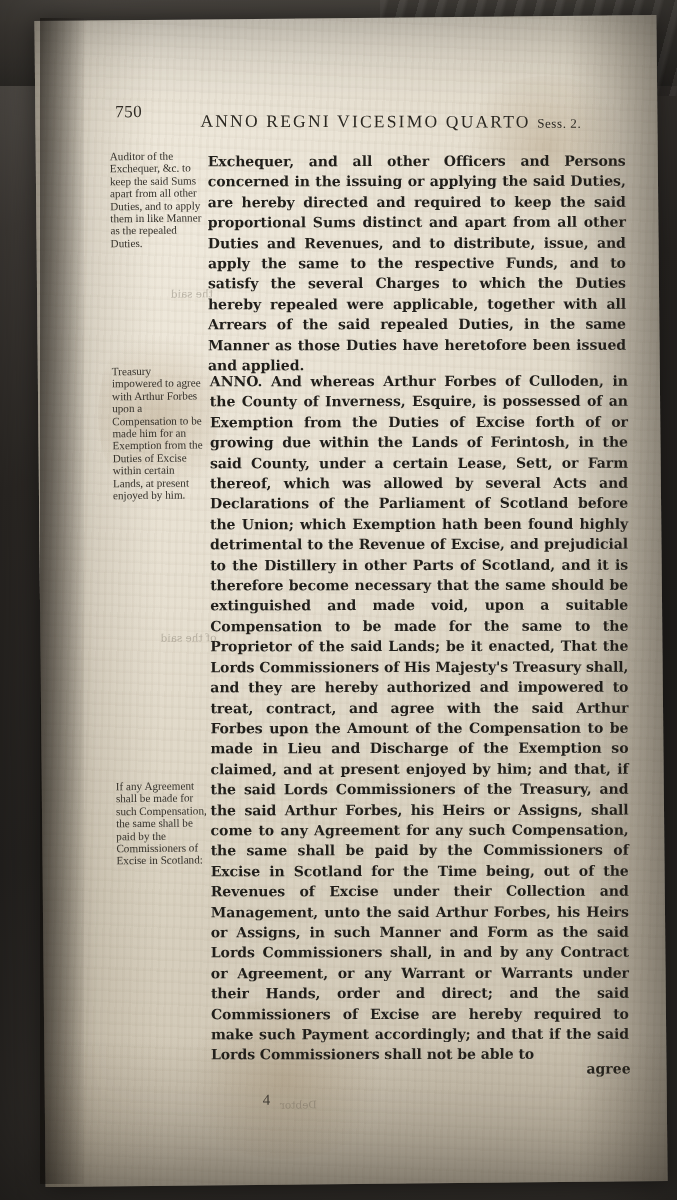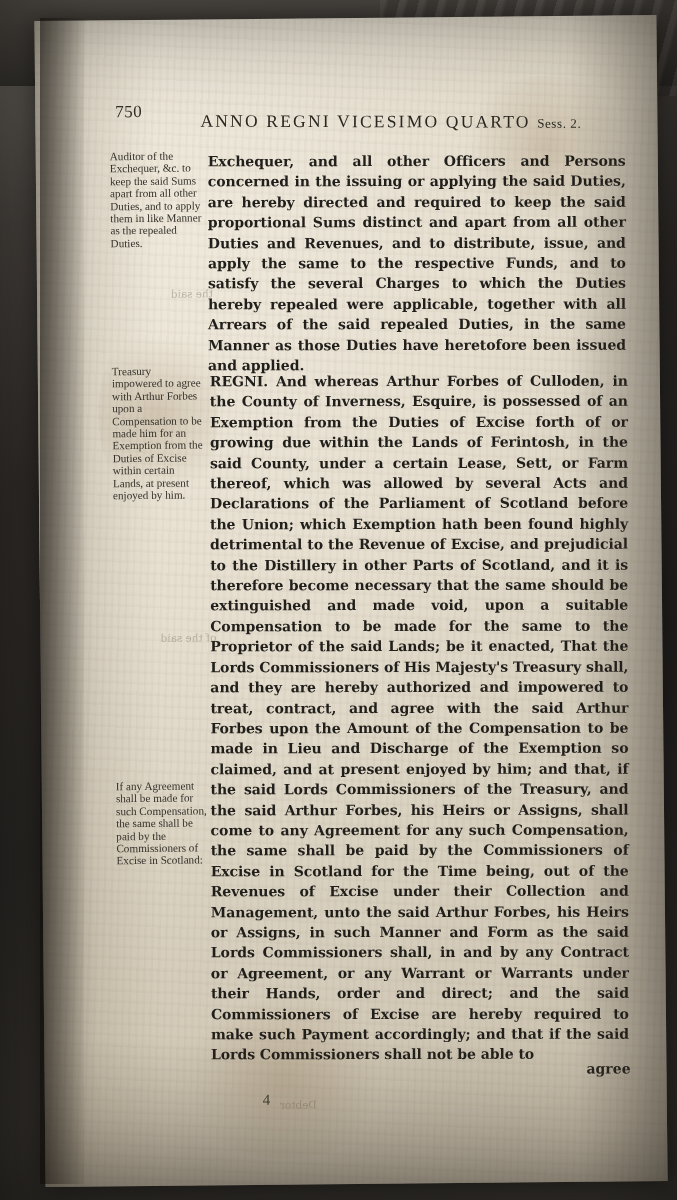--- a/index.html
+++ b/index.html
@@ -208,21 +208,21 @@
       <div class="margin-note" style="top:345px;">Treasury impowered to agree with Arthur Forbes upon a Compensation to be made him for an Exemption from the Duties of Excise within certain Lands, at present enjoyed by him.</div>
       <div class="margin-note" style="top:760px;">If any Agreement shall be made for such Compensation, the same shall be paid by the Commissioners of Excise in Scotland:</div>
 
       <div class="showthrough st-1">the said</div>
       <div class="showthrough st-2">of the said</div>
       <div class="showthrough st-3">Debtor</div>
 
       <div class="body-block para-1">Exchequer, and all other Officers and Persons concerned in the issuing or applying the said Duties, are hereby directed and required to keep the said proportional Sums distinct and apart from all other Duties and Revenues, and to distribute, issue, and apply the same to the respective Funds, and to satisfy the several Charges to which the Duties hereby repealed were applicable, together with all Arrears of the said repealed Duties, in the same Manner as those Duties have heretofore been issued and applied.</div>
 
       <div class="body-block para-2">
-        <span class="sec-num">REGNI.</span>
+        <span class="sec-num">ANNO.</span>
         <span>And whereas Arthur Forbes of Culloden, in the County of Inverness, Esquire, is possessed of an Exemption from the Duties of Excise forth of or growing due within the Lands of Ferintosh, in the said County, under a certain Lease, Sett, or Farm thereof, which was allowed by several Acts and Declarations of the Parliament of Scotland before the Union; which Exemption hath been found highly detrimental to the Revenue of Excise, and prejudicial to the Distillery in other Parts of Scotland, and it is therefore become necessary that the same should be extinguished and made void, upon a suitable Compensation to be made for the same to the Proprietor of the said Lands; be it enacted, That the Lords Commissioners of His Majesty's Treasury shall, and they are hereby authorized and impowered to treat, contract, and agree with the said Arthur Forbes upon the Amount of the Compensation to be made in Lieu and Discharge of the Exemption so claimed, and at present enjoyed by him; and that, if the said Lords Commissioners of the Treasury, and the said Arthur Forbes, his Heirs or Assigns, shall come to any Agreement for any such Compensation, the same shall be paid by the Commissioners of Excise in Scotland for the Time being, out of the Revenues of Excise under their Collection and Management, unto the said Arthur Forbes, his Heirs or Assigns, in such Manner and Form as the said Lords Commissioners shall, in and by any Contract or Agreement, or any Warrant or Warrants under their Hands, order and direct; and the said Commissioners of Excise are hereby required to make such Payment accordingly; and that if the said Lords Commissioners shall not be able to</span>
       </div>
 
       <div class="catchword">agree</div>
       <div class="signature">4</div>
     </div>
 
     <div class="paper-shade-left"></div>
     <div class="paper-shade-right"></div>
     <div class="paper-shade-bottom"></div>

